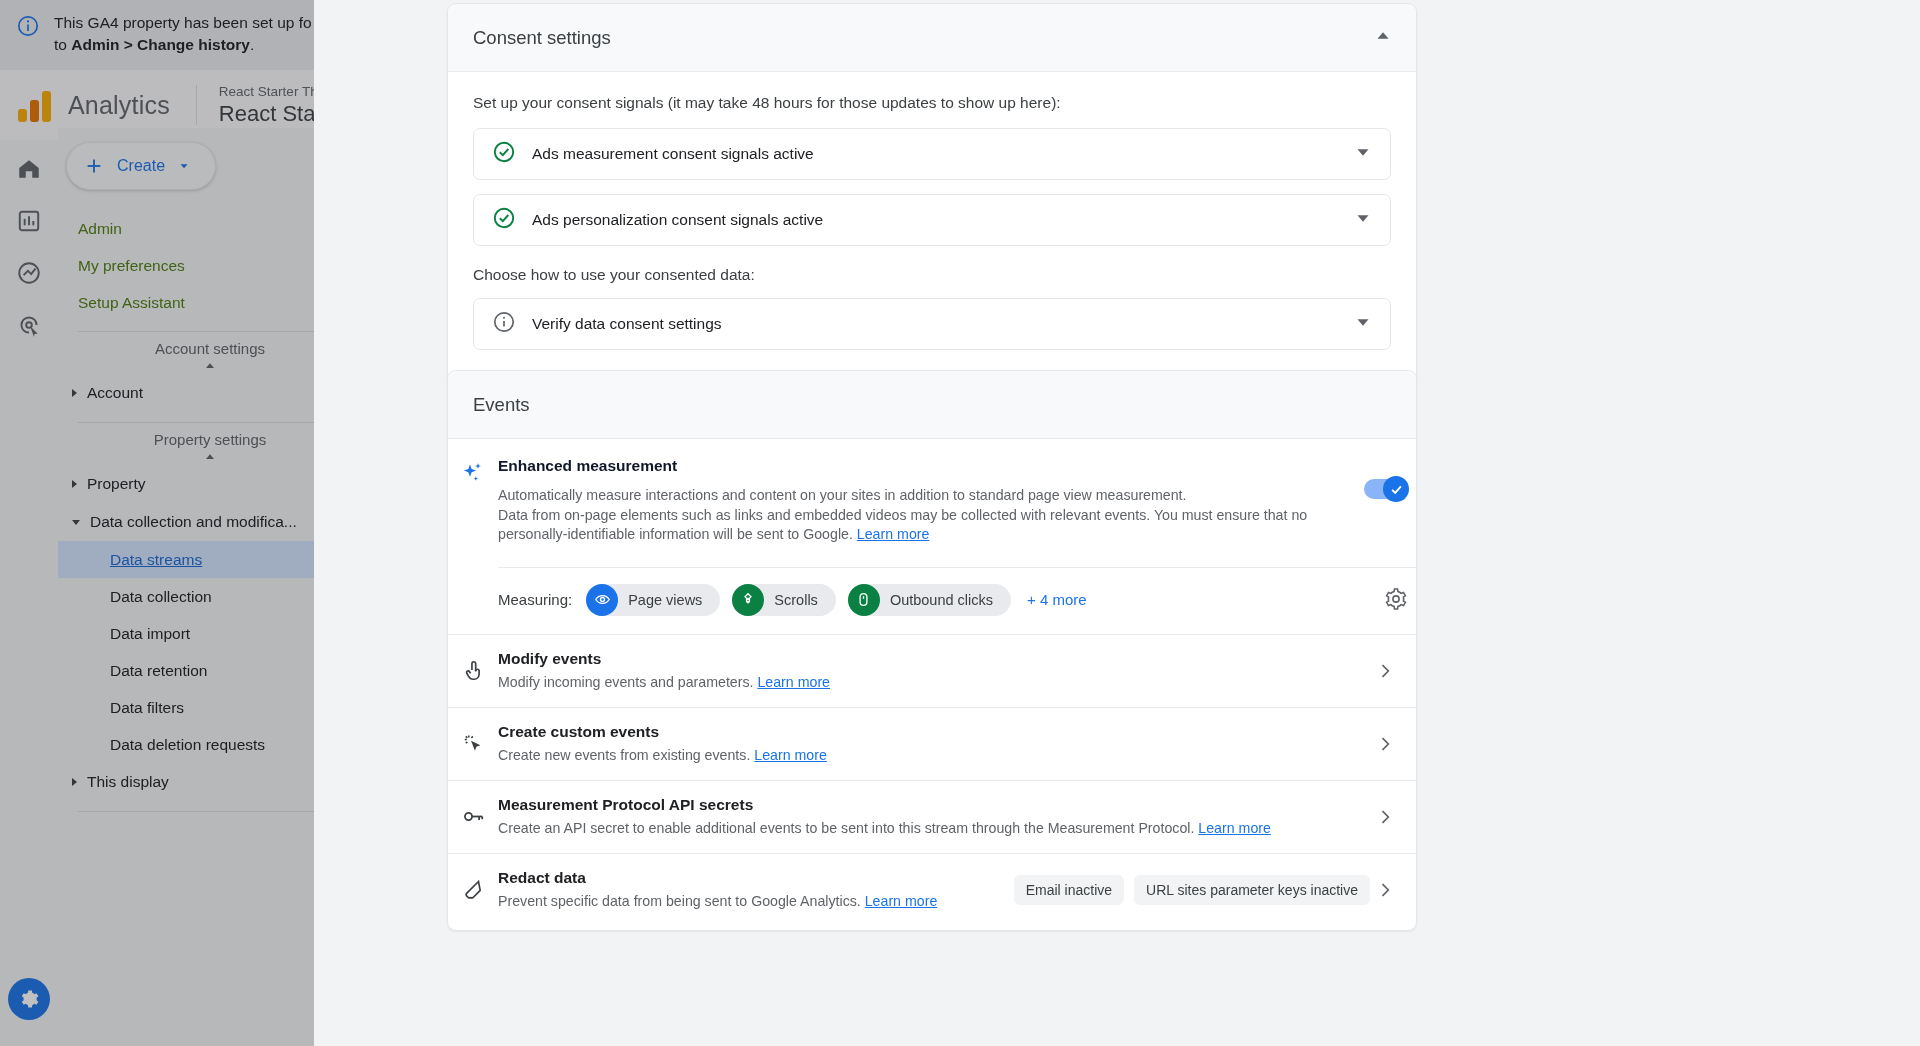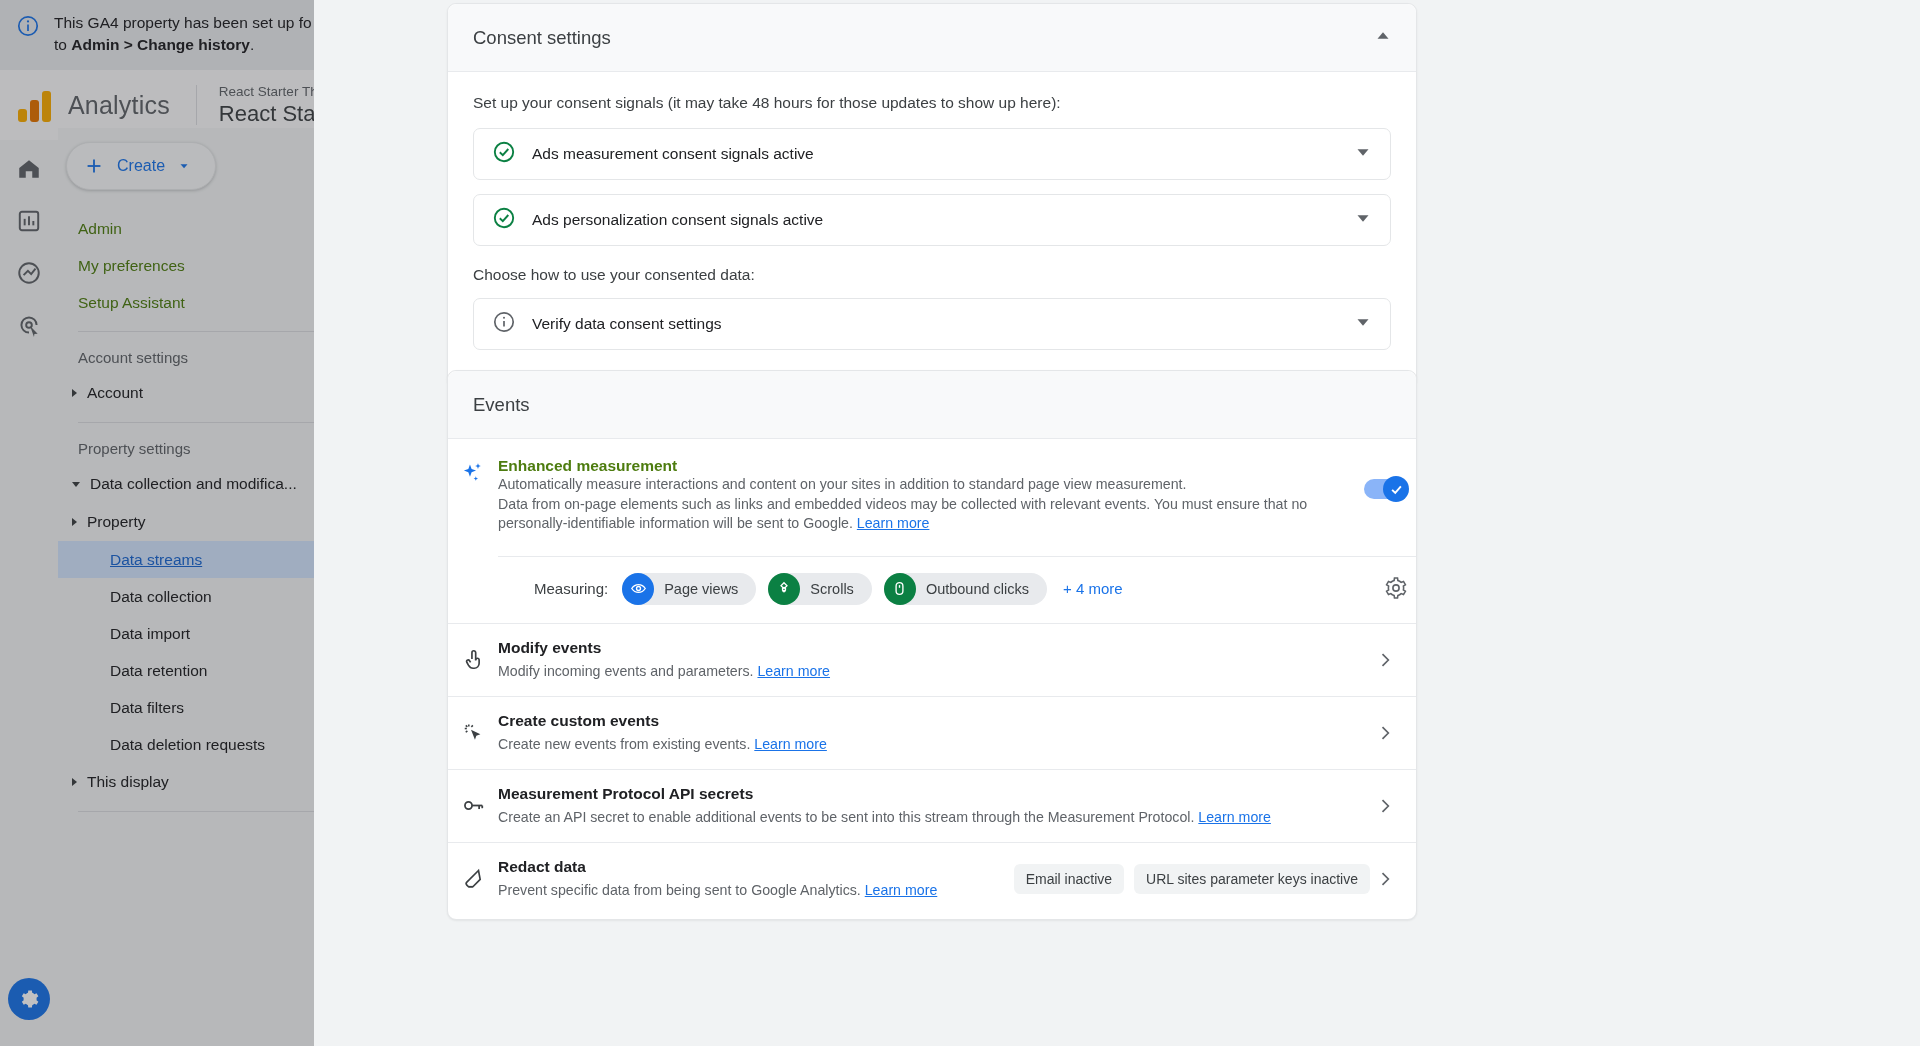--- a/index.html
+++ b/index.html
@@ -60,21 +60,21 @@
     display: flex; align-items: center; gap: 12px; padding: 0 16px;
     font-size: 16px; color: #1a73e8; cursor: pointer;
   }
   .nav-item {
     height: 37px; display: flex; align-items: center;
     padding-left: 20px; font-size: 15.5px; color: #4d7c0f; cursor: pointer;
   }
   .nav-sep { height: 1px; background: #dadce0; margin: 10px 20px 8px 20px; }
   .nav-group-label {
     height: 34px; display: flex; align-items: center; justify-content: space-between;
-    padding: 0 18px 0 20px; font-size: 15px; color: #5f6368; cursor: pointer;
+    padding: 0 18px 0 20px; font-size: 15px; color: #5f6368; cursor: pointer; flex-direction: column;
   }
   .nav-parent {
     height: 38px; display: flex; align-items: center; gap: 10px;
     padding-left: 14px; font-size: 15.5px; color: #202124; cursor: pointer;
   }
   .tri { width: 0; height: 0; border-left: 5px solid #3c4043;
          border-top: 4px solid transparent; border-bottom: 4px solid transparent; }
   .tri.down { border-left: 4px solid transparent; border-right: 4px solid transparent;
               border-top: 5px solid #3c4043; border-bottom: 0; }
   .nav-child {
@@ -116,38 +116,38 @@
     height: 52px; border: 1px solid #e4e6e8; border-radius: 7px;
     display: flex; align-items: center; padding: 0 16px 0 18px;
     margin-bottom: 14px; cursor: pointer; background: #fff;
   }
   .consent-row .lbl { font-size: 15.5px; color: #202124; margin-left: 16px; flex: 1; }
 
   
   .ev-top { display: flex; padding: 18px 0 0 0; position: relative; }
   .ev-ico-col { width: 50px; flex: 0 0 50px; display: flex; justify-content: center; padding-top: 3px; }
   .ev-main { flex: 1; padding-right: 8px; }
-  .ev-title { font-size: 15.5px; font-weight: 700; color: #4d7c0f; }
+  .ev-title { font-size: 15.5px; font-weight: 700; color: #0f172a; margin-bottom: 11px; }
   .ev-desc { font-size: 14.2px; color: #5f6368; line-height: 19.5px; }
   a.lm { color: #1a73e8; text-decoration: underline; cursor: pointer; }
 
   .toggle {
     position: absolute; right: 10px; top: 40px; width: 42px; height: 20px;
     border-radius: 10px; background: #8ab4f8; cursor: pointer;
   }
   .toggle .knob {
     position: absolute; right: -3px; top: -3px; width: 26px; height: 26px;
     border-radius: 50%; background: #1a73e8; display: flex;
     align-items: center; justify-content: center;
   }
 
   .hr { height: 1px; background: #e8eaed; margin: 22px 0 0 50px; }
 
   .measure-row { display: flex; align-items: center; padding: 16px 0 18px 50px; position: relative; }
-  .measure-lbl { font-size: 15px; color: #3c4043; margin-right: 14px; margin-left: 36px; }
+  .measure-lbl { font-size: 15px; color: #3c4043; margin-right: 14px; }
   .chip {
     height: 32px; border-radius: 16px; background: #e8eaed;
     display: flex; align-items: center; padding-right: 18px; margin-right: 12px;
     font-size: 14.5px; color: #3c4043; cursor: pointer;
   }
   .chip .cdot {
     width: 32px; height: 32px; border-radius: 50%; margin-right: 10px;
     display: flex; align-items: center; justify-content: center; flex: 0 0 32px;
   }
   .more-link { font-size: 15px; color: #1a73e8; cursor: pointer; margin-left: 4px; }
@@ -281,26 +281,26 @@
 
       <div class="nav-sep"></div>
 
       <div class="nav-group-label">
         <span>Property settings</span>
         <svg viewBox="0 0 24 24" width="16" height="16" fill="#5f6368">
             <path d="M6 15l6-7 6 7z"></path>
           </svg>
       </div>
       <div class="nav-parent">
+        <span class="tri"></span>
+        <span>Property</span>
+      </div>
+      <div class="nav-parent">
         <span class="tri down"></span>
         <span>Data collection and modifica...</span>
-      </div>
-      <div class="nav-parent">
-        <span class="tri"></span>
-        <span>Property</span>
       </div>
 
       <div class="nav-child active">
         <span>Data streams</span>
       </div>
       <div class="nav-child">
         <span>Data collection</span>
       </div>
       <div class="nav-child">
         <span>Data import</span>

